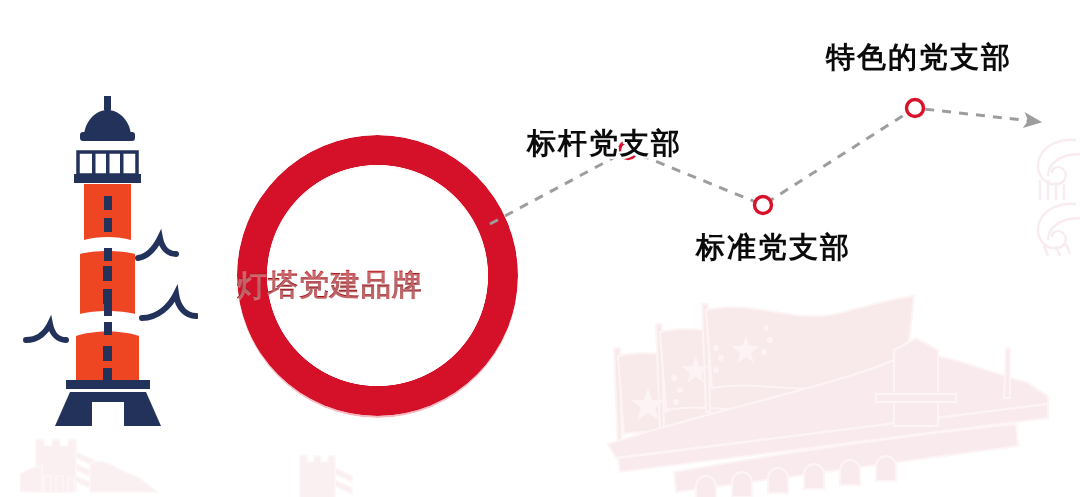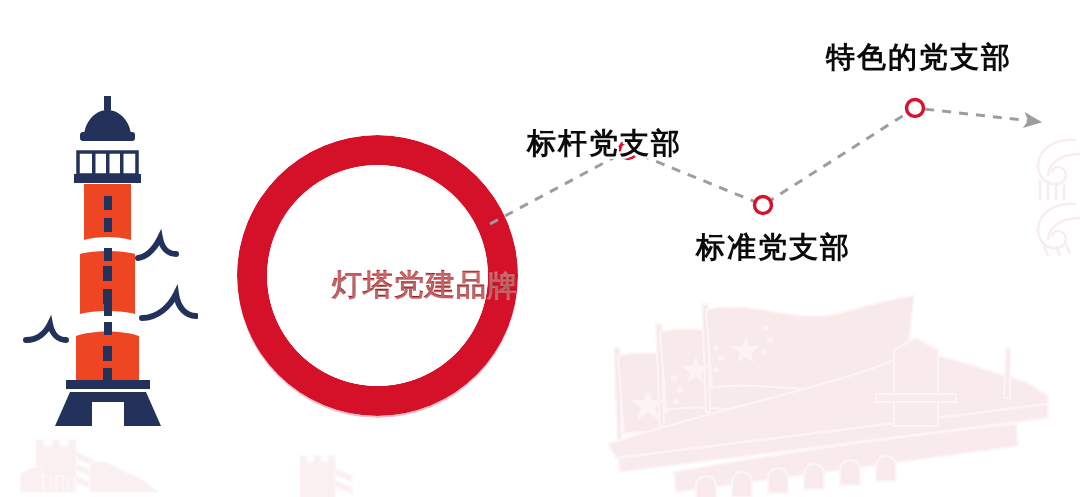--- a/index.html
+++ b/index.html
@@ -46,21 +46,21 @@
     -webkit-mask-composite: source-in;
             mask:
        radial-gradient(circle at 50% 50%, transparent 0 55.5%, #000 55.8% 100%),
        linear-gradient(to top, transparent 0%, rgba(0,0,0,.50) 55%, rgba(0,0,0,.85) 100%);
             mask-composite: intersect;
     opacity:.34;
   }
   #ring-label{
     position:absolute;
     left:237px; top:265px; width:281px;
-    text-align:right;
+    text-align:left;
     font-family:"Liberation Serif","DejaVu Serif",serif;
     font-weight:bold;
     font-size:30px;
     letter-spacing:1px;
     color:#9c1014;
     background:linear-gradient(180deg,#c62026 0%,#8d0d12 55%,#b8181d 100%);
     -webkit-background-clip:text;
             background-clip:text;
     -webkit-text-fill-color:transparent;
     text-shadow:0 1px 0 rgba(255,255,255,.35);

